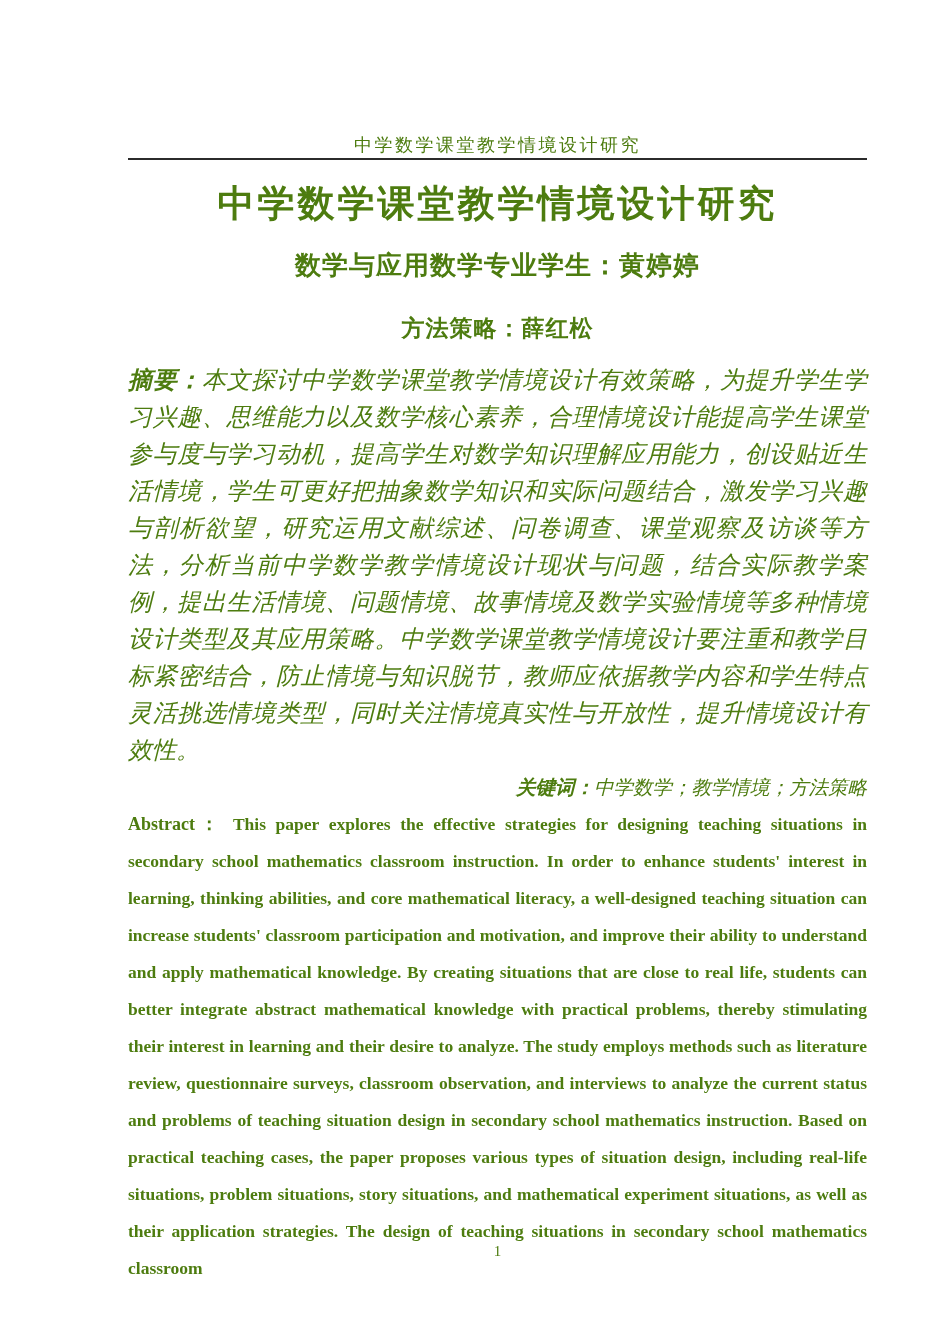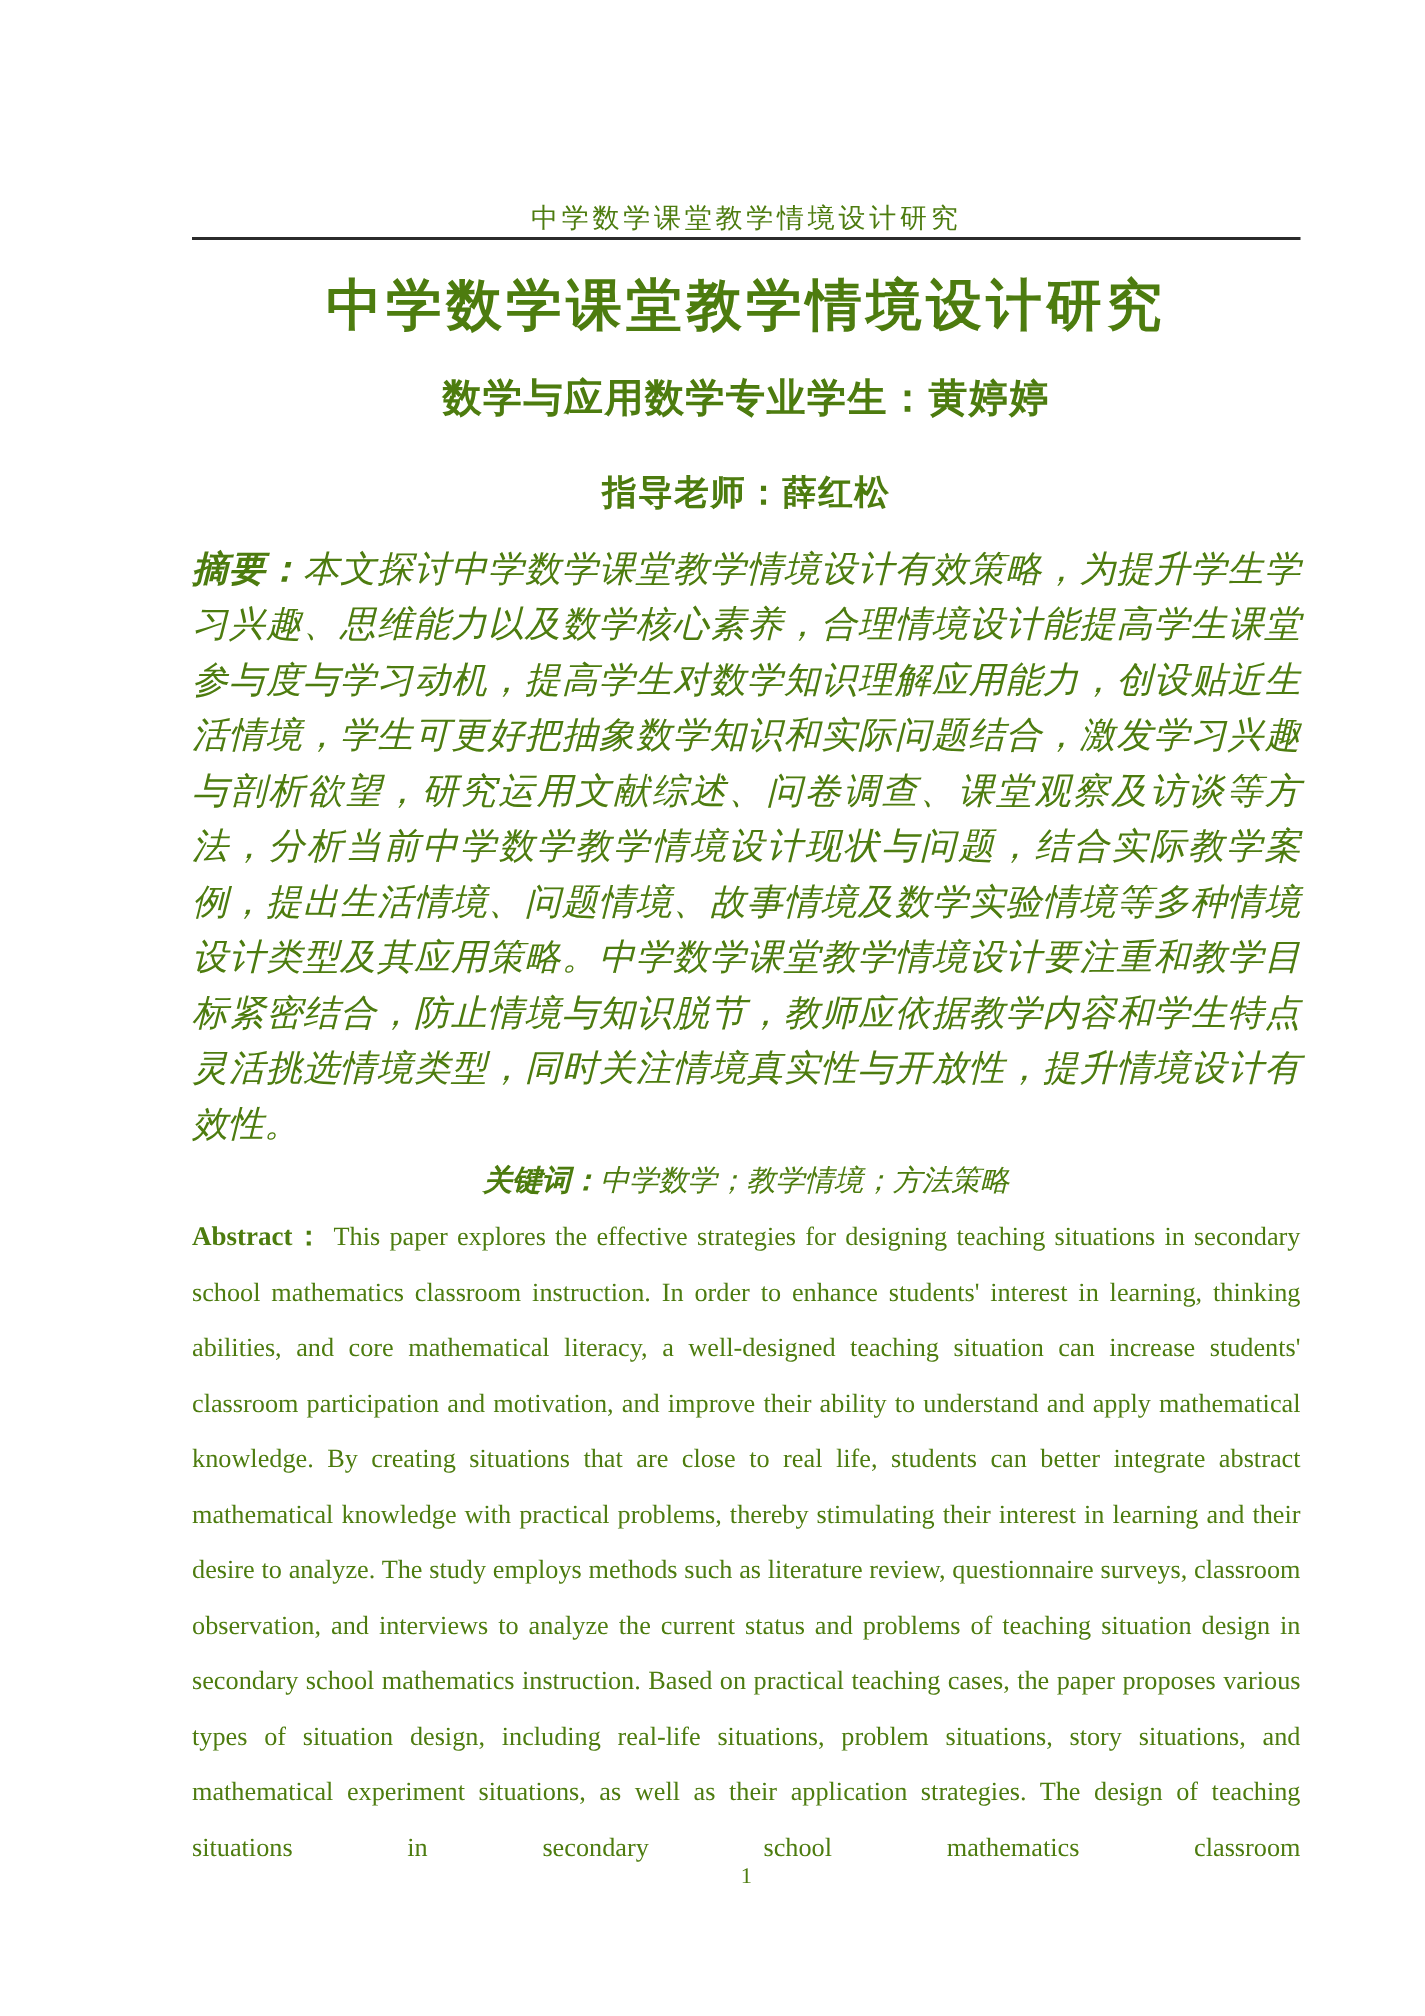--- a/index.html
+++ b/index.html
@@ -61,30 +61,31 @@
     text-align: justify;
     font-style: italic;
   }
   .abstract-cn b, .keywords-cn b {
     font-style: italic;
   }
   .keywords-cn {
     margin: 0;
     font-size: 19.5px;
     line-height: 37px;
-    text-align: center;
+    text-align: right;
     font-style: italic;
   }
   .abstract-en {
     margin: 0;
     font-size: 17.5px;
     line-height: 37px;
     text-align: justify;
     text-align-last: justify;
     font-family: "Liberation Serif", "DejaVu Serif", serif;
+    font-weight: bold;
   }
   .abstract-en b {
     font-size: 18px;
   }
   .page-footer {
     position: absolute;
     left: 128px;
     right: 83px;
     top: 1196px;
     text-align: center;
@@ -96,21 +97,21 @@
 <body>
 
 <div class="page">
 
   <div class="running-header">中学数学课堂教学情境设计研究</div>
 
   <h1 class="doc-title">中学数学课堂教学情境设计研究</h1>
 
   <div class="byline-student">数学与应用数学专业学生：黄婷婷</div>
 
-  <div class="byline-advisor">指导老师：薛红松</div>
+  <div class="byline-advisor">方法策略：薛红松</div>
 
   <p class="abstract-cn"><b>摘要：</b><span>本文探讨中学数学课堂教学情境设计有效策略，为提升学生学习兴趣、思维能力以及数学核心素养，合理情境设计能提高学生课堂参与度与学习动机，提高学生对数学知识理解应用能力，创设贴近生活情境，学生可更好把抽象数学知识和实际问题结合，激发学习兴趣与剖析欲望，研究运用文献综述、问卷调查、课堂观察及访谈等方法，分析当前中学数学教学情境设计现状与问题，结合实际教学案例，提出生活情境、问题情境、故事情境及数学实验情境等多种情境设计类型及其应用策略。中学数学课堂教学情境设计要注重和教学目标紧密结合，防止情境与知识脱节，教师应依据教学内容和学生特点灵活挑选情境类型，同时关注情境真实性与开放性，提升情境设计有效性。</span></p>
 
   <p class="keywords-cn"><b>关键词：</b><span>中学数学；教学情境；方法策略</span></p>
 
   <p class="abstract-en"><b>Abstract：</b><span> This paper explores the effective strategies for designing teaching situations in secondary school mathematics classroom instruction. In order to enhance students' interest in learning, thinking abilities, and core mathematical literacy, a well-designed teaching situation can increase students' classroom participation and motivation, and improve their ability to understand and apply mathematical knowledge. By creating situations that are close to real life, students can better integrate abstract mathematical knowledge with practical problems, thereby stimulating their interest in learning and their desire to analyze. The study employs methods such as literature review, questionnaire surveys, classroom observation, and interviews to analyze the current status and problems of teaching situation design in secondary school mathematics instruction. Based on practical teaching cases, the paper proposes various types of situation design, including real-life situations, problem situations, story situations, and mathematical experiment situations, as well as their application strategies. The design of teaching situations in secondary school mathematics classroom</span></p>
 
   <div class="page-footer">1</div>
 
 </div>

